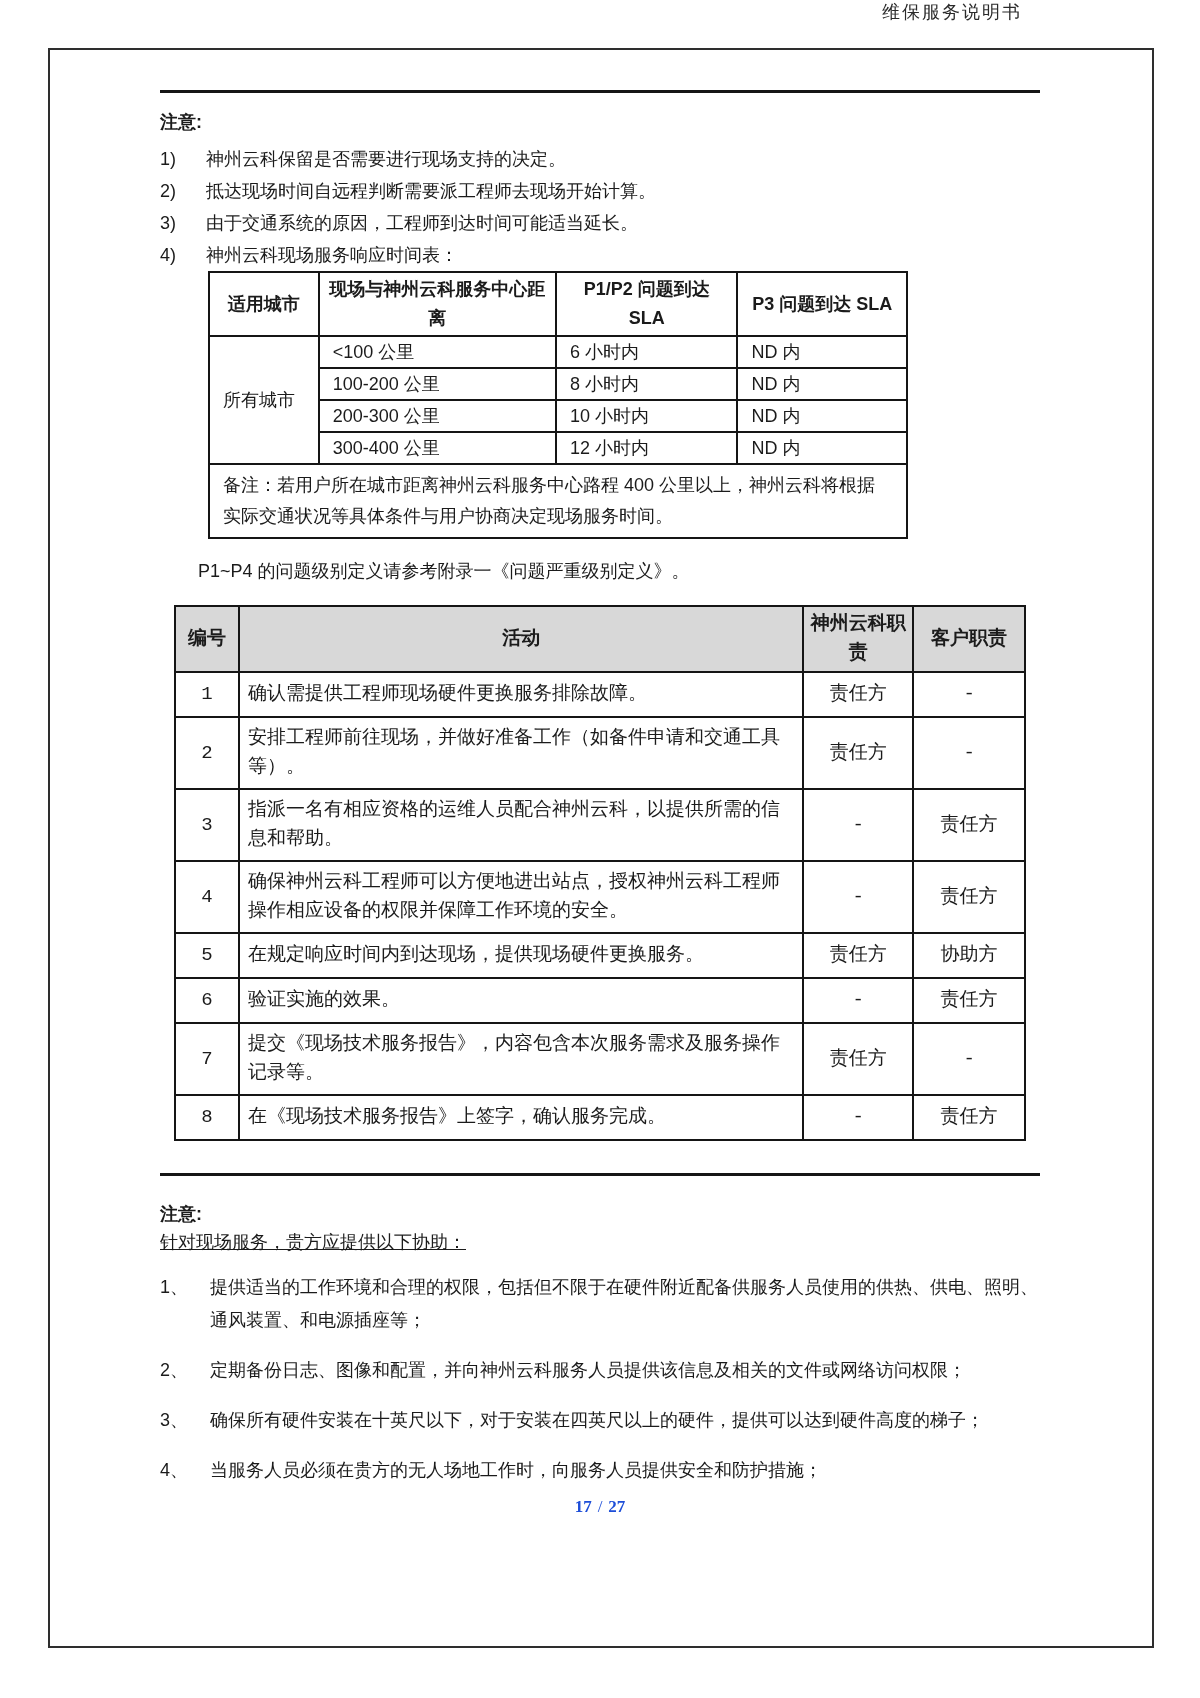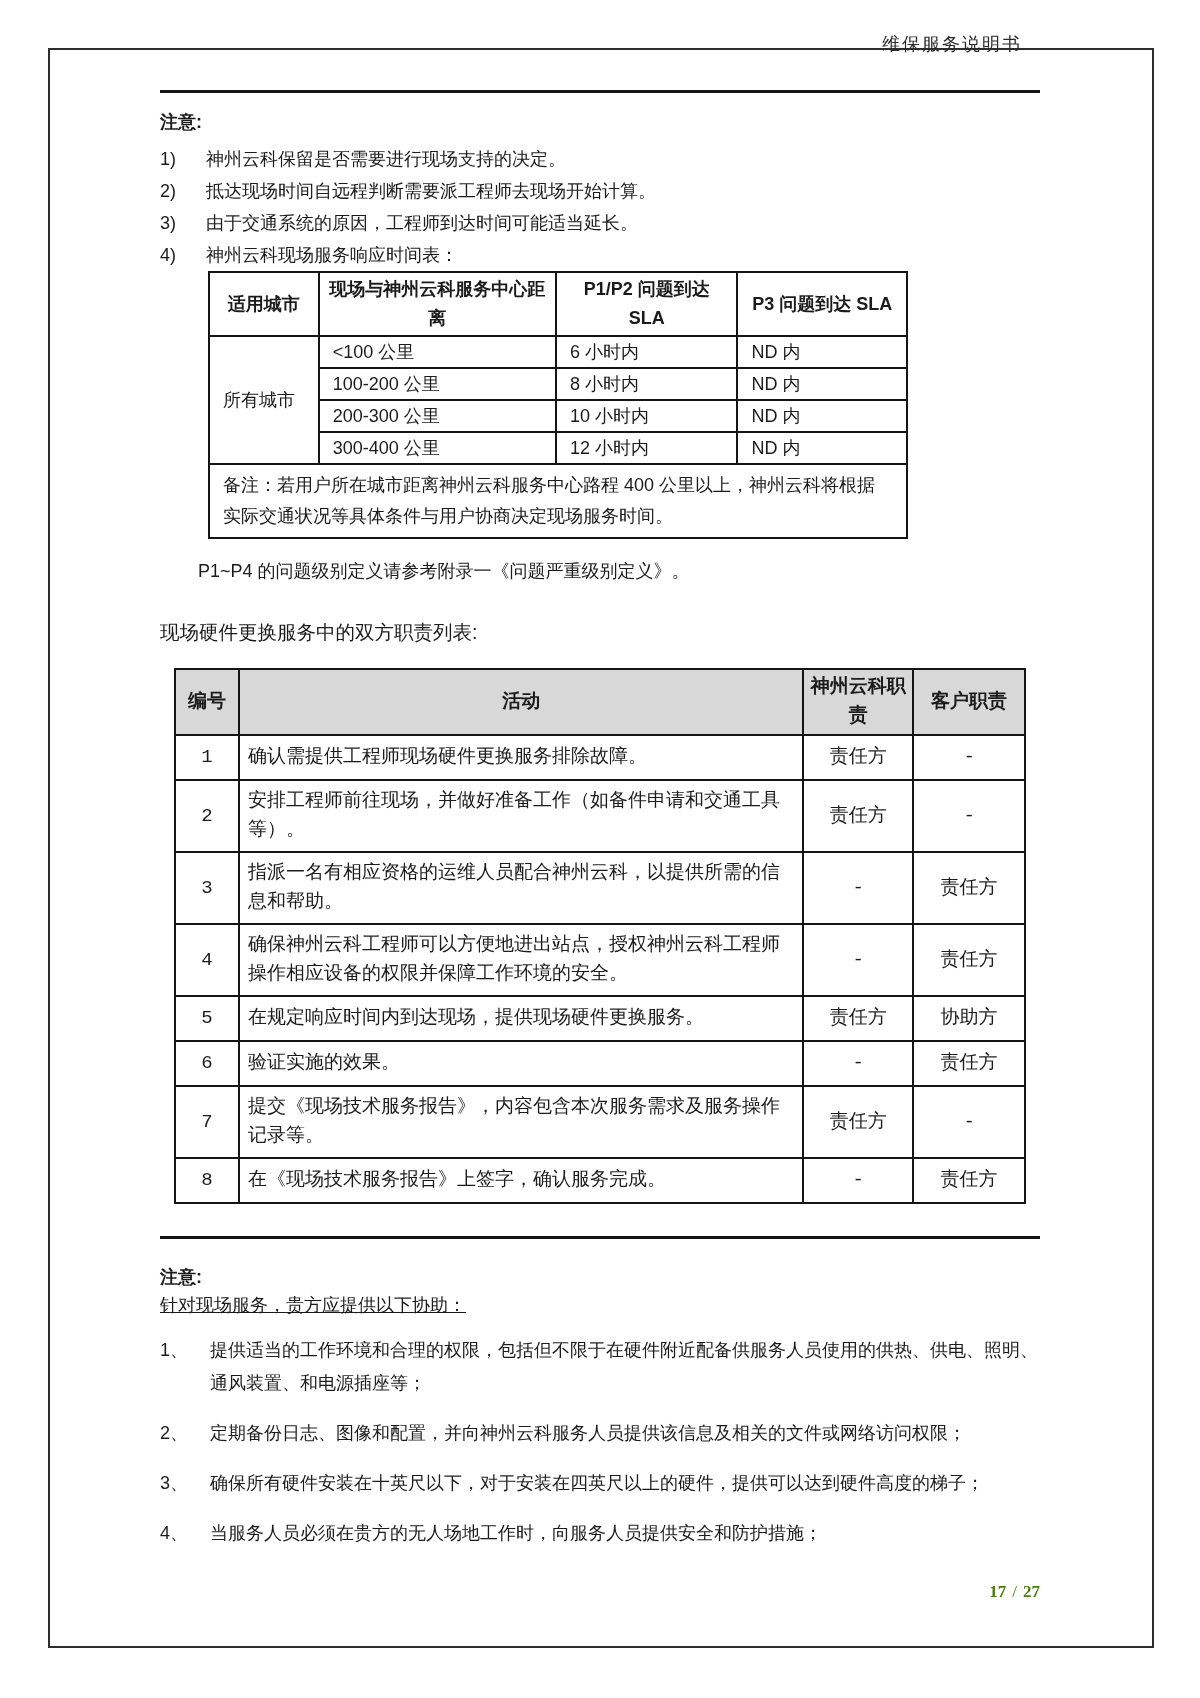--- a/index.html
+++ b/index.html
@@ -15,21 +15,20 @@
     left: 48px; top: 48px; right: 46px; bottom: 50px;
     border: 2px solid #2e2e2e;
     pointer-events: none;
   }
   .content {
     position: relative;
     margin: 0 160px;
     width: 880px;
   }
   .doc-header {
-    padding-top: 32px;
     text-align: right;
     padding-right: 18px;
     font-family: "Liberation Serif", "DejaVu Serif", serif;
     font-size: 18px;
     letter-spacing: 2px;
     color: #2a2a2a;
     height: 58px;
   }
   .rule {
     height: 3px;
@@ -125,26 +124,26 @@
   .b-item {
     display: flex;
     margin-top: 17px;
     font-size: 18px;
     line-height: 33px;
   }
   .b-item .num { width: 50px; flex: 0 0 50px; }
   .b-item .txt { flex: 1; }
 
   .footer {
-    margin-top: 32px;
-    text-align: right;
+    margin-top: 10px;
+    text-align: center;
     font-family: "Liberation Serif", "DejaVu Serif", serif;
     font-weight: bold;
     font-size: 17px;
-    color: #4d7c0f;
+    color: #1d4ed8;
   }
   .footer .sep { font-weight: normal; padding: 0 6px; }
 </style>
 </head>
 <body>
 
 <div class="page-border"></div>
 
 <div class="content">
 
@@ -211,21 +210,20 @@
       <td>ND 内</td>
     </tr>
     <tr>
       <td class="remark" colspan="4">备注：若用户所在城市距离神州云科服务中心路程 400 公里以上，神州云科将根据实际交通状况等具体条件与用户协商决定现场服务时间。</td>
     </tr>
   </tbody>
     </table>
 
   <div class="pnote">P1~P4 的问题级别定义请参考附录一《问题严重级别定义》。</div>
 
-  <div class="section-title">现场硬件更换服务中的双方职责列表:</div>
 
   <table class="resp-table">
     <colgroup>
       <col style="width:64px">
         <col style="width:566px">
         <col style="width:110px">
         <col style="width:112px">
     </colgroup>
     <tbody>
         <tr>

